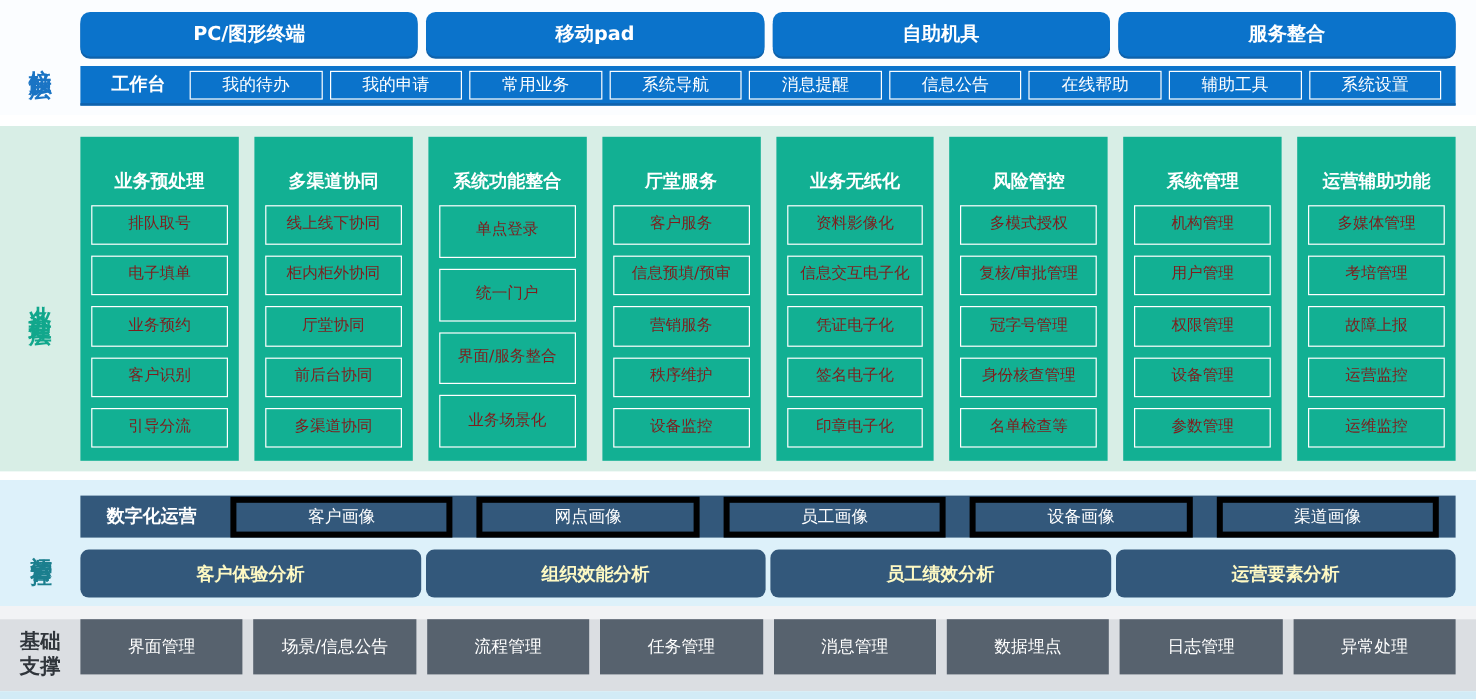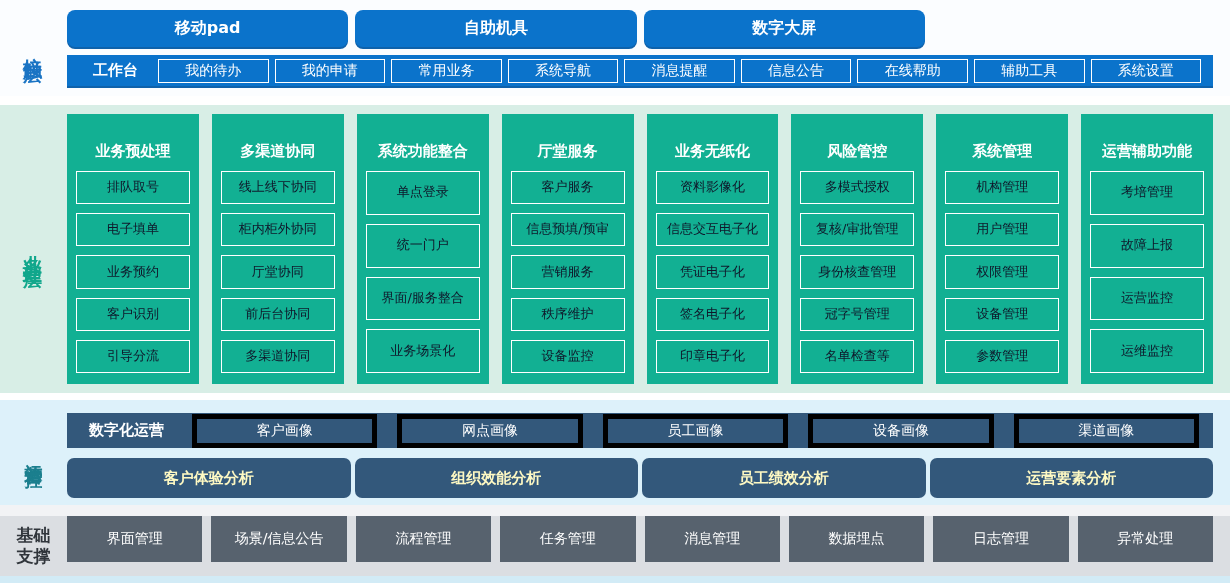--- a/index.html
+++ b/index.html
@@ -28,21 +28,21 @@
   .gap11 { height:11px; background:#f2f3f5; }
 
   
   .sec2 { height:288px; background:#d8eee6; }
   .sec2 .vlabel { color:#11a78c; }
   .sec2 .content { flex:1; padding:9px 17px 0 0; }
   .columns { display:grid; grid-template-columns:repeat(8,1fr); gap:13px; height:270px; }
   .col { background:#12b093; padding:5px 9px 11px; display:flex; flex-direction:column; }
   .col-title { color:#fff; font-weight:bold; font-size:15px; text-align:center; padding:7px 0 10px; white-space:nowrap;margin-top:16px; }
   .col-items { display:flex; flex-direction:column; gap:9px; flex:1; }
-  .col-item { border:1px solid #fff; color:#0f172a; font-size:13px; text-align:right; line-height:1.15;
+  .col-item { border:1px solid #fff; color:#7f1d1d; font-size:13px; text-align:right; line-height:1.15;
               padding:2px 1px; display:flex; align-items:center; justify-content:center; flex:1; }
 
   
   .sec3 { height:105px; background:#ddf1fa; }
   .sec3 .vlabel { color:#1b7f8e; font-size:18px; letter-spacing:2px; }
   .sec3 .content { flex:1; padding:13px 17px 0 0; }
   .digital-bar { background:#33587b; height:35px; display:flex; align-items:center;
                  padding:0 14px; gap:20px; margin-bottom:10px; }
   .digital-label { color:#fff; font-weight:bold; font-size:15px; white-space:nowrap; padding:0 8px;font-family:Liberation Mono, monospace; }
   .digital-item { flex:1; border:5px solid #000000; color:#fff; font-size:14px; text-align:center; padding:3px 0; }
@@ -61,23 +61,24 @@
 </style>
 </head>
 <body>
 
 <div class="layer sec1">
   <div class="label-col">
     <div class="vlabel">接触层</div>
   </div>
   <div class="content">
     <div class="terminals">
+      <div class="terminal">PC/图形终端</div>
       <div class="terminal">移动pad</div>
       <div class="terminal">自助机具</div>
-      <div class="terminal">数字大屏</div>
+      <div class="terminal">服务整合</div>
     </div>
     <div class="workbench">
       <span class="wb-label">工作台</span>
       <span class="wb-item">我的待办</span>
       <span class="wb-item">我的申请</span>
       <span class="wb-item">常用业务</span>
       <span class="wb-item">系统导航</span>
       <span class="wb-item">消息提醒</span>
       <span class="wb-item">信息公告</span>
       <span class="wb-item">在线帮助</span>
@@ -148,40 +149,41 @@
           <div class="col-item">签名电子化</div>
           <div class="col-item">印章电子化</div>
         </div>
       </div>
 
       <div class="col">
         <div class="col-title">风险管控</div>
         <div class="col-items">
           <div class="col-item">多模式授权</div>
           <div class="col-item">复核/审批管理</div>
+          <div class="col-item">冠字号管理</div>
           <div class="col-item">身份核查管理</div>
-          <div class="col-item">冠字号管理</div>
           <div class="col-item">名单检查等</div>
         </div>
       </div>
 
       <div class="col">
         <div class="col-title">系统管理</div>
         <div class="col-items">
           <div class="col-item">机构管理</div>
           <div class="col-item">用户管理</div>
           <div class="col-item">权限管理</div>
           <div class="col-item">设备管理</div>
           <div class="col-item">参数管理</div>
         </div>
       </div>
 
       <div class="col">
         <div class="col-title">运营辅助功能</div>
         <div class="col-items">
+          <div class="col-item">多媒体管理</div>
           <div class="col-item">考培管理</div>
           <div class="col-item">故障上报</div>
           <div class="col-item">运营监控</div>
           <div class="col-item">运维监控</div>
         </div>
       </div>
 
     </div>
   </div>
 </div>

